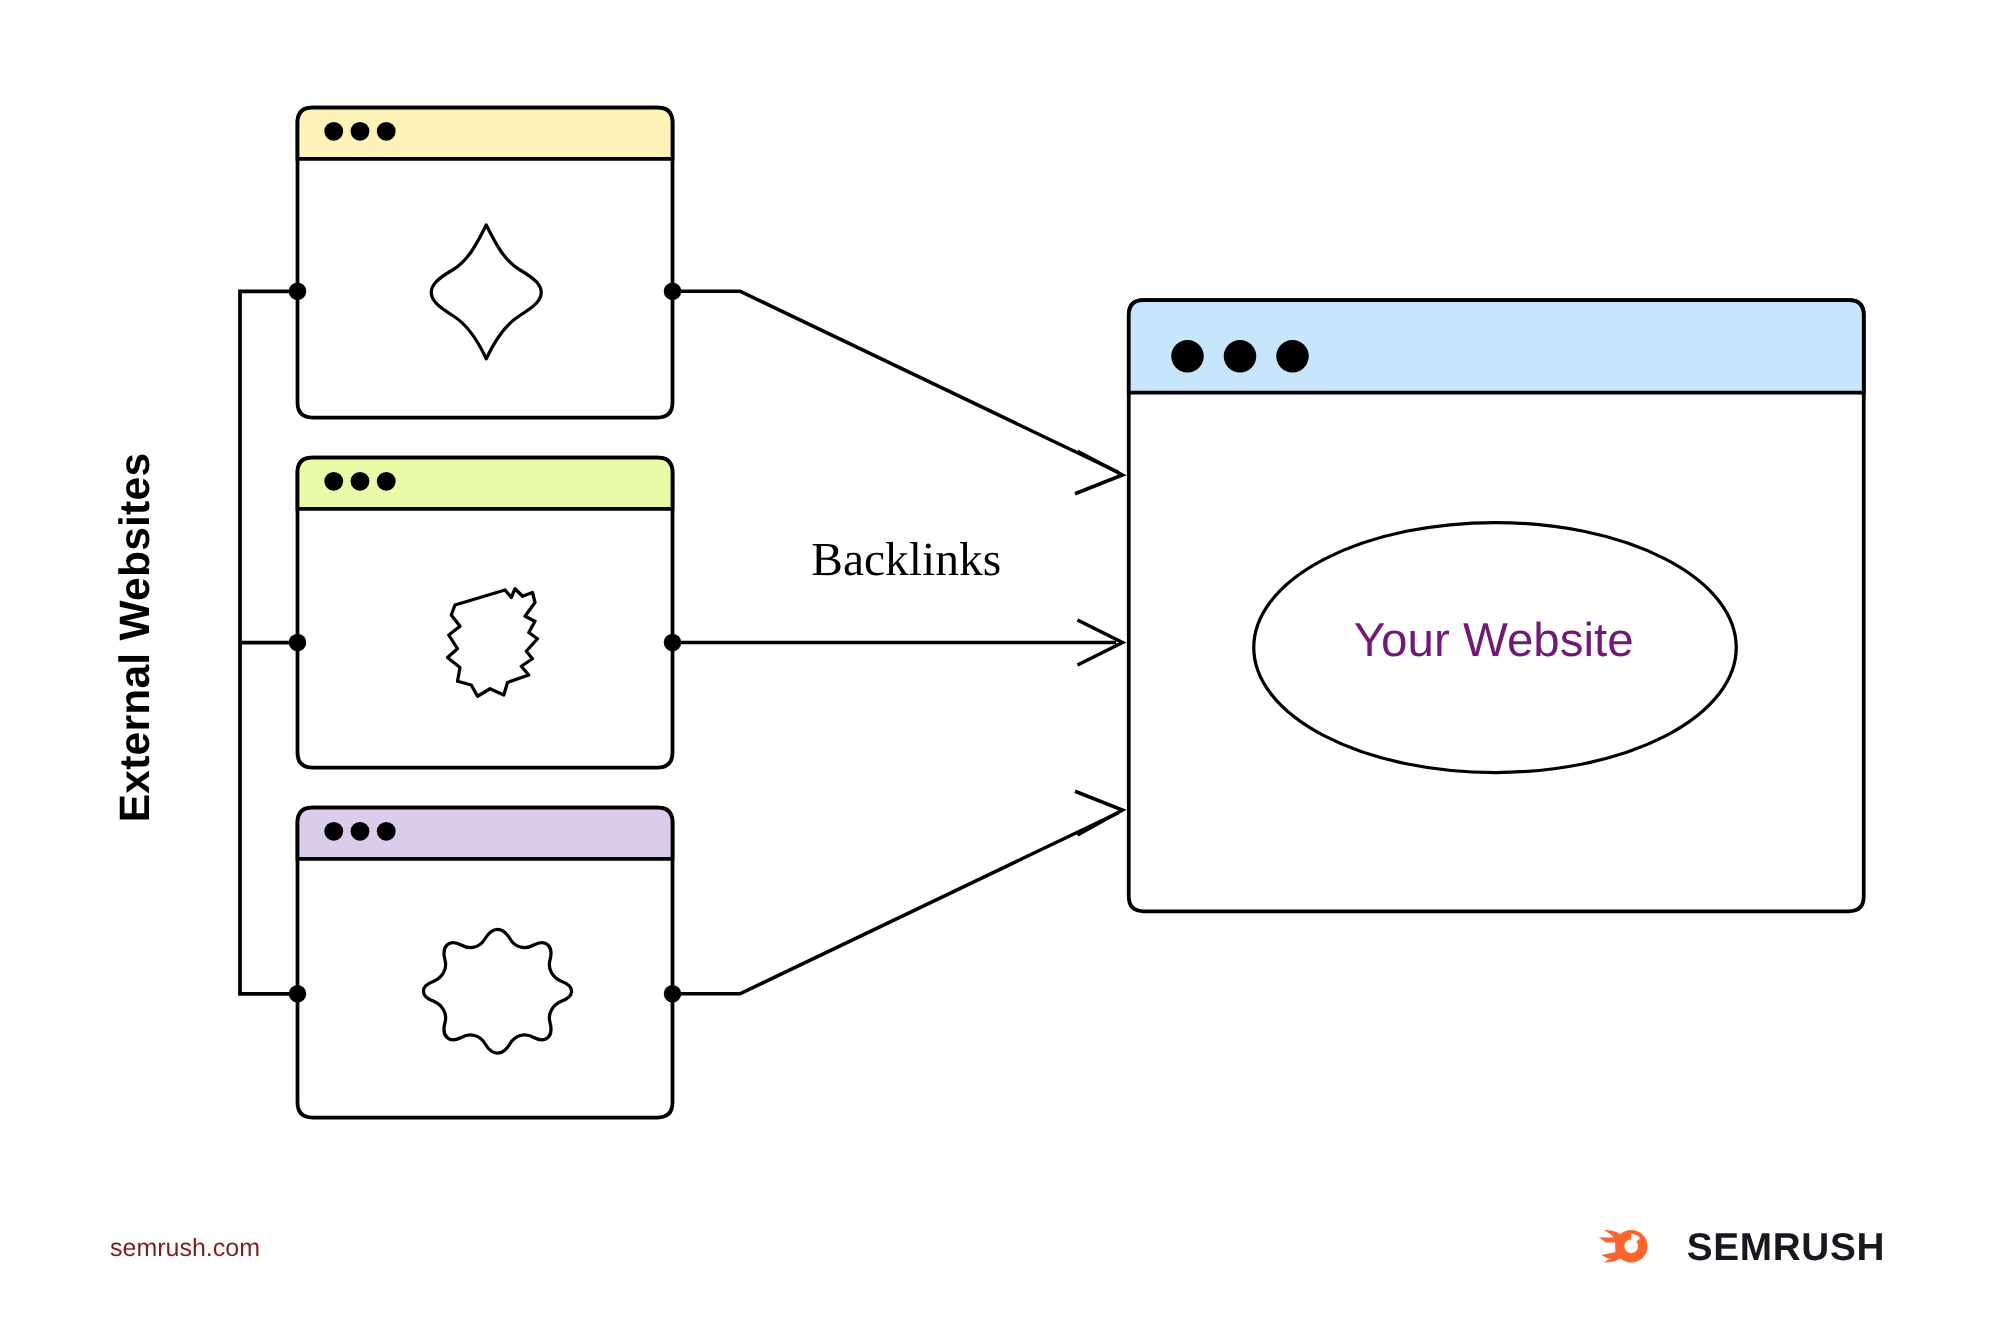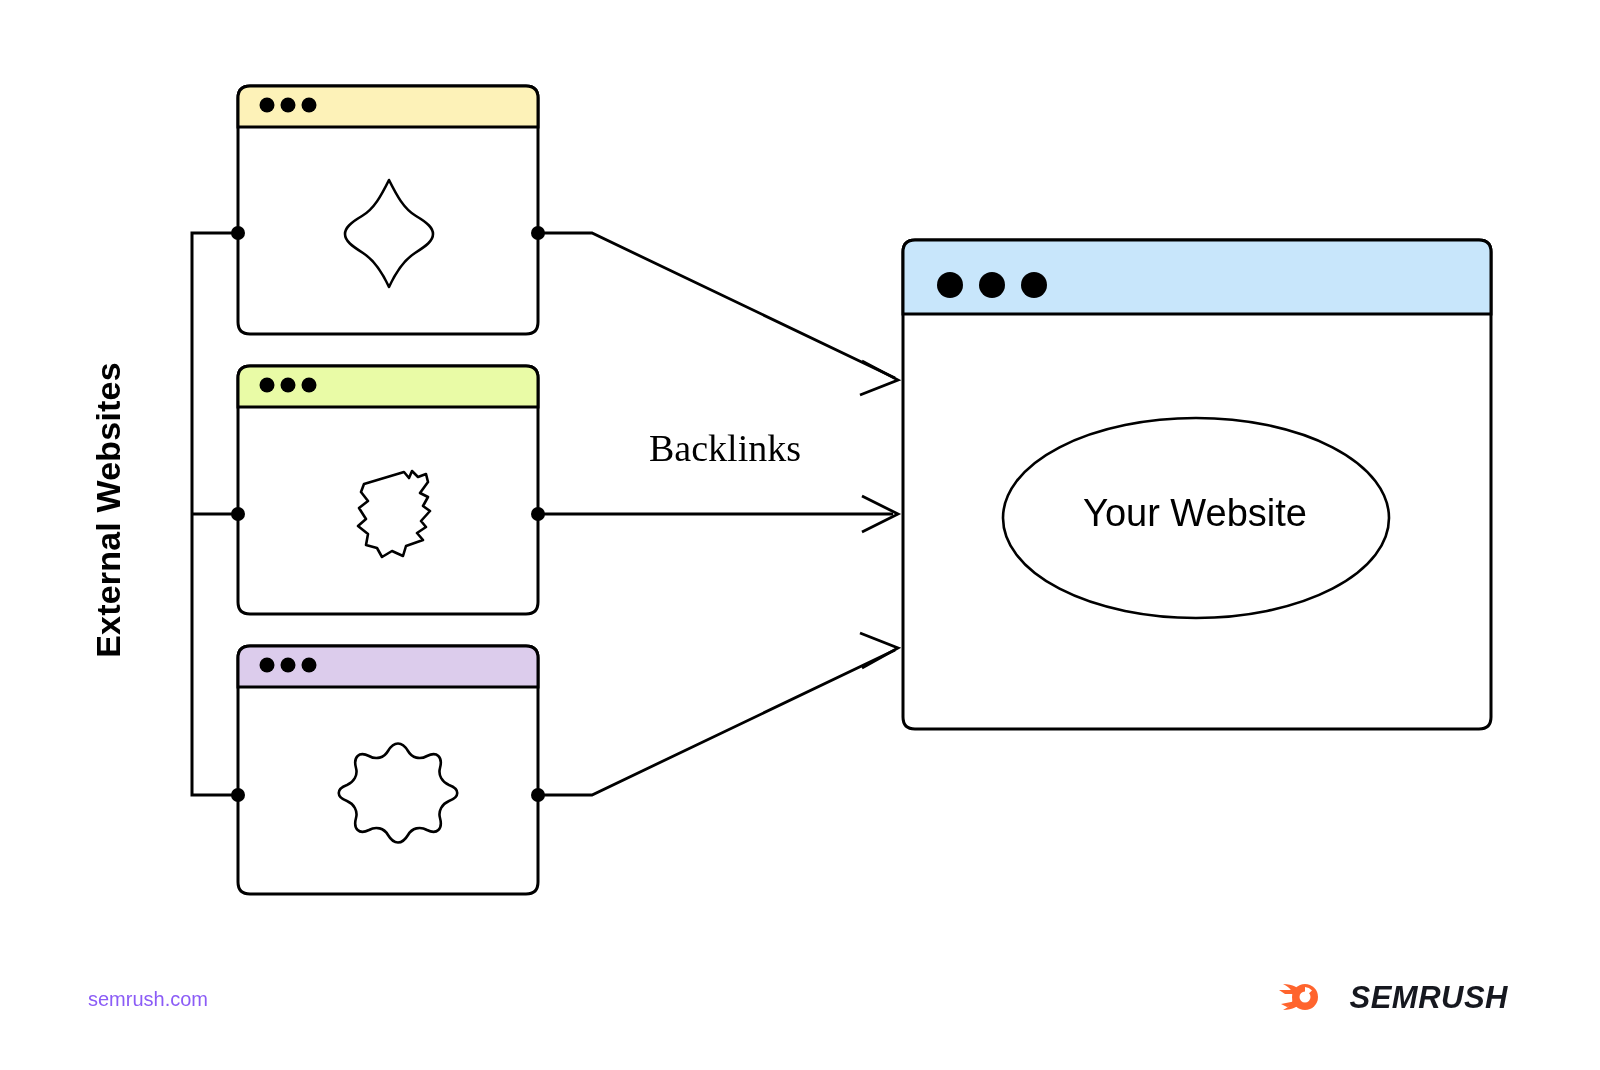--- a/index.html
+++ b/index.html
@@ -59,38 +59,37 @@
     font-family: Liberation Serif, serif;
   }
   .site-label {
     position: absolute;
     left: 1000px;
     top: 492px;
     width: 390px;
     text-align: center;
     font-size: 38px;
     font-weight: 400;
-    color: #000000;
+    color: #701a75;
   }
   .footer-url {
     position: absolute;
     left: 88px;
     top: 988px;
     font-size: 20px;
     font-weight: 400;
-    color: #8b5cf6;
+    color: #7f1d1d;
   }
   .brand {
     position: absolute;
     right: 92px;
     top: 980px;
     display: flex;
     align-items: center;
     gap: 26px;
-    font-style: italic;
   }
   .brand-word {
     font-size: 31px;
     font-weight: 700;
     letter-spacing: 0.5px;
     color: #16181f;
     line-height: 1;
   }
   .brand-mark {
     width: 44px;

